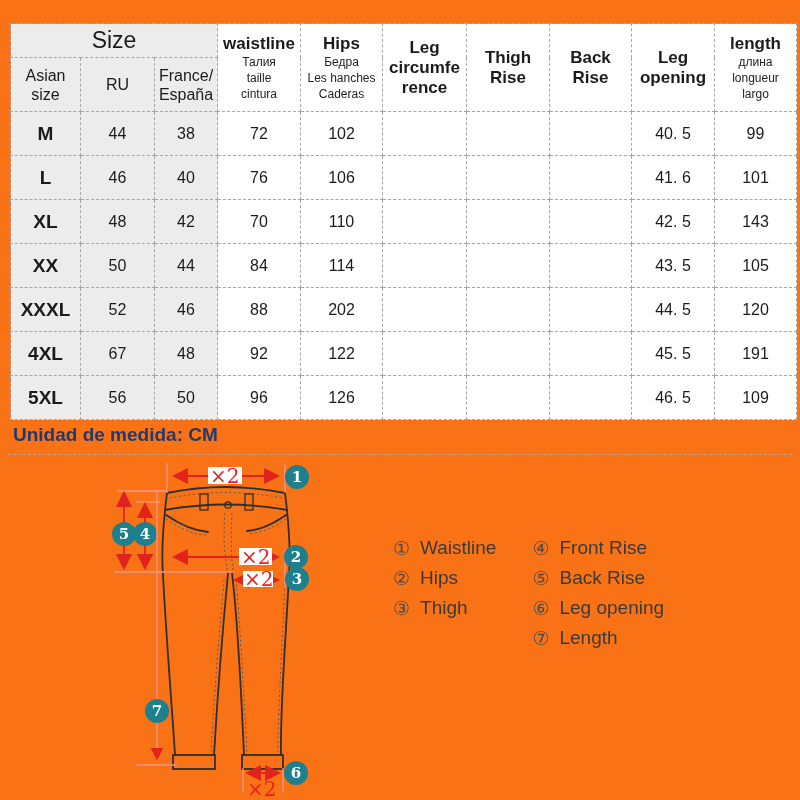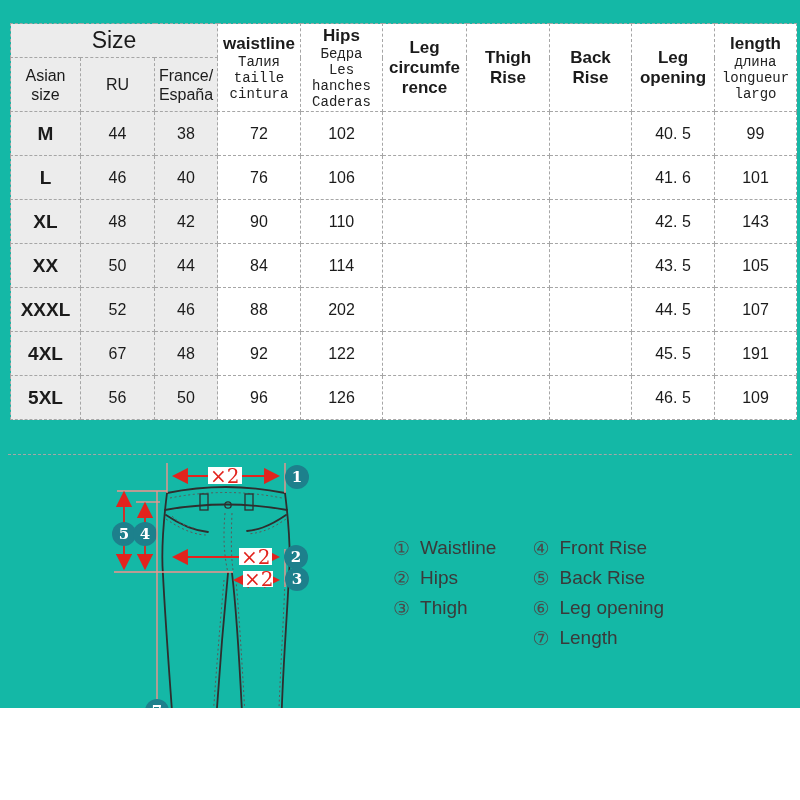--- a/index.html
+++ b/index.html
@@ -8,21 +8,21 @@
     --teal:#1d808c;
     --navy:#24396b;
     --cell_gray:#ececec;
     --border_gray:#a6a6a6;
     --ink:#1b1b1b;
     --pants_line:#2e2e2e;
   }
   *{margin:0;padding:0;box-sizing:border-box;}
   html,body{background:#ffffff;}
   .page{
-    position:relative;width:800px;height:708px;background:#14b8a6;overflow:hidden;
+    position:relative;width:800px;height:800px;background:#f97316;overflow:hidden;
     font-family:"Liberation Sans",sans-serif;color:var(--ink);
   }
   
   table.size-table{
     position:absolute;left:10px;top:23px;width:786px;
     border-collapse:collapse;table-layout:fixed;
   }
   .size-table col.c0{width:70px}.size-table col.c1{width:74px}
   .size-table col.c2{width:63px}.size-table col.c3{width:83px}
   .size-table col.c4{width:82px}.size-table col.c5{width:84px}
@@ -33,21 +33,21 @@
     text-align:center;vertical-align:middle;
     font-weight:normal;color:var(--ink);
     padding:0 2px;background:#fff;
   }
   .gray{background:var(--cell_gray)!important;}
   tr.hr1{height:34px}
   tr.hr2{height:54px}
   tbody tr{height:44px}
   .size-big{font-size:23px;font-weight:bold;}
   .ht{font-size:17px;font-weight:bold;line-height:20px;}
-  .hs{font-size:14px;line-height:16px;color:#222;font-family:Liberation Mono, monospace;}
+  .hs{font-size:12px;line-height:16px;color:#222;}
   .sub2{font-size:16px;line-height:19px;}
   .pre{white-space:pre-line;}
   td.szl{font-size:19px;font-weight:bold;}
   tbody td{font-size:16px;}
   
   .unit-note{
     position:absolute;left:13px;top:424px;
     font-size:19px;font-weight:bold;color:var(--navy);
   }
   .separator{
@@ -161,21 +161,21 @@
         <td></td>
         <td></td>
         <td></td>
         <td>41. 6</td>
         <td>101</td>
       </tr>
       <tr>
         <td class="gray szl">XL</td>
         <td class="gray">48</td>
         <td class="gray">42</td>
-        <td>90</td>
+        <td>70</td>
         <td>110</td>
         <td></td>
         <td></td>
         <td></td>
         <td>42. 5</td>
         <td>143</td>
       </tr>
       <tr>
         <td class="gray szl">XX</td>
         <td class="gray">50</td>
@@ -191,21 +191,21 @@
       <tr>
         <td class="gray szl">XXXL</td>
         <td class="gray">52</td>
         <td class="gray">46</td>
         <td>88</td>
         <td>202</td>
         <td></td>
         <td></td>
         <td></td>
         <td>44. 5</td>
-        <td>107</td>
+        <td>120</td>
       </tr>
       <tr>
         <td class="gray szl">4XL</td>
         <td class="gray">67</td>
         <td class="gray">48</td>
         <td>92</td>
         <td>122</td>
         <td></td>
         <td></td>
         <td></td>
@@ -220,20 +220,21 @@
         <td>126</td>
         <td></td>
         <td></td>
         <td></td>
         <td>46. 5</td>
         <td>109</td>
       </tr>
     </tbody>
   </table>
 
+  <div class="unit-note">Unidad de medida: CM</div>
   <div class="separator"></div>
 
   <div class="diagram">
     <svg width="420" height="345" viewBox="0 0 420 345">
       <defs>
         <marker id="arr" viewBox="0 0 10 10" refX="8" refY="5" markerWidth="9" markerHeight="9" orient="auto-start-reverse">
           <path d="M0,0 L10,5 L0,10 z" class="arrowhead"></path>
         </marker>
       </defs>
 

